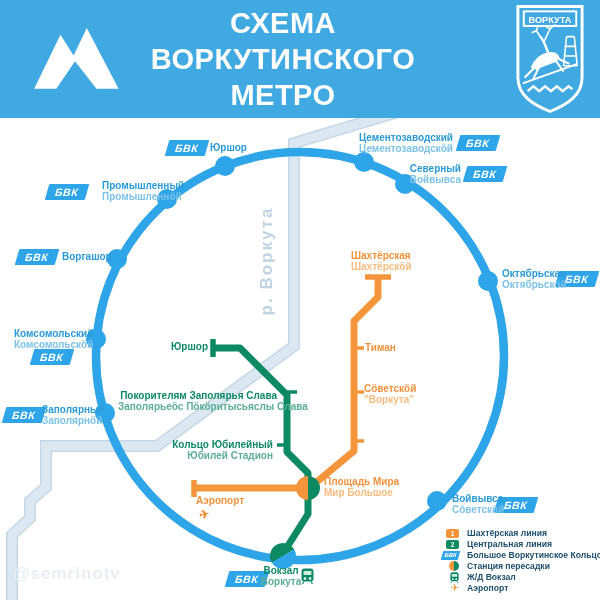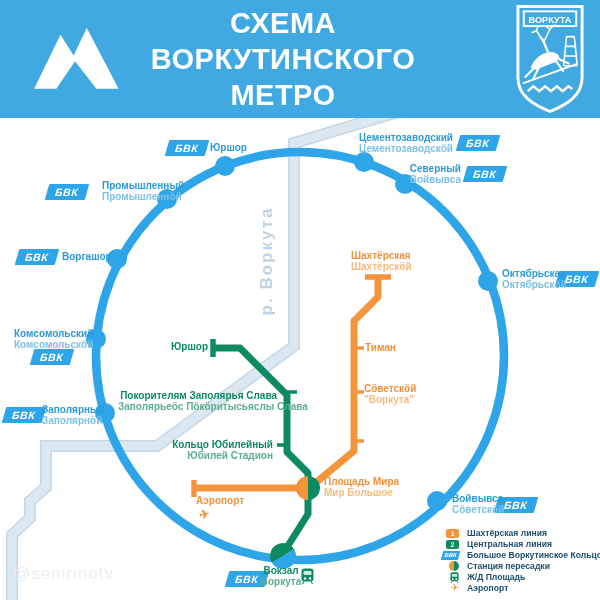--- a/index.html
+++ b/index.html
@@ -23,21 +23,21 @@
   .orange .l1{color:#F0913B}.orange .l2{color:#F6BB80}
   .ra{text-align:right}.ca{text-align:center}
 
   .bvk{position:absolute;z-index:3;width:40px;height:16px;background:#2EA5E8;transform:skewX(-16deg);
        display:flex;align-items:center;justify-content:center;border-radius:1px;}
   .bvk span{color:#fff;font-size:10.5px;font-weight:700;letter-spacing:.5px;}
 
   .river-label{position:absolute;z-index:2;left:206px;top:252px;width:120px;height:18px;
        transform:rotate(-90deg);text-align:center;font-size:17px;font-weight:700;
        color:#BFD3E2;letter-spacing:2px;}
-  .wm{position:absolute;z-index:2;left:13px;top:564px;font-size:17px;font-weight:400;
+  .wm{position:absolute;z-index:2;left:13px;top:564px;font-size:17px;font-weight:700;
       color:#E8EEF3;letter-spacing:1px;}
 
   .plane{color:#F0913B;font-size:12px;display:inline-block;margin-left:3px;transform:rotate(-12deg);}
   .train-ico{position:absolute;z-index:3;}
 
   
   .legend{position:absolute;z-index:4;left:441px;top:528px;display:flex;flex-direction:column;}
   .lrow{display:flex;align-items:center;height:10.9px;gap:8px;}
   .lico{width:18px;display:flex;justify-content:flex-end;align-items:center;}
   .ltxt{font-size:8.6px;font-weight:700;color:#1D4F6E;white-space:nowrap;}
@@ -274,21 +274,21 @@
     <div class="lrow">
       <span class="lico">
           <svg width="9" height="11" viewBox="0 0 13 16">
         <rect x="0.5" y="0.5" width="12" height="13" rx="3" fill="#0E8A63"></rect>
         <rect x="2.5" y="3" width="8" height="4" rx="1" fill="#CFEBDD"></rect>
         <circle cx="4" cy="10.5" r="1.3" fill="#fff"></circle>
             <circle cx="9" cy="10.5" r="1.3" fill="#fff"></circle>
         <path d="M3,13.5 L1.5,16 M10,13.5 L11.5,16" stroke="#0E8A63" stroke-width="1.2"></path>
           </svg>
         </span>
-      <span class="ltxt">Ж/Д Площадь</span>
+      <span class="ltxt">Ж/Д Вокзал</span>
       </div>
     <div class="lrow">
       <span class="lico">
           <span class="lplane">✈</span>
         </span>
       <span class="ltxt">Аэропорт</span>
       </div>
   </div>
 
 </div>

